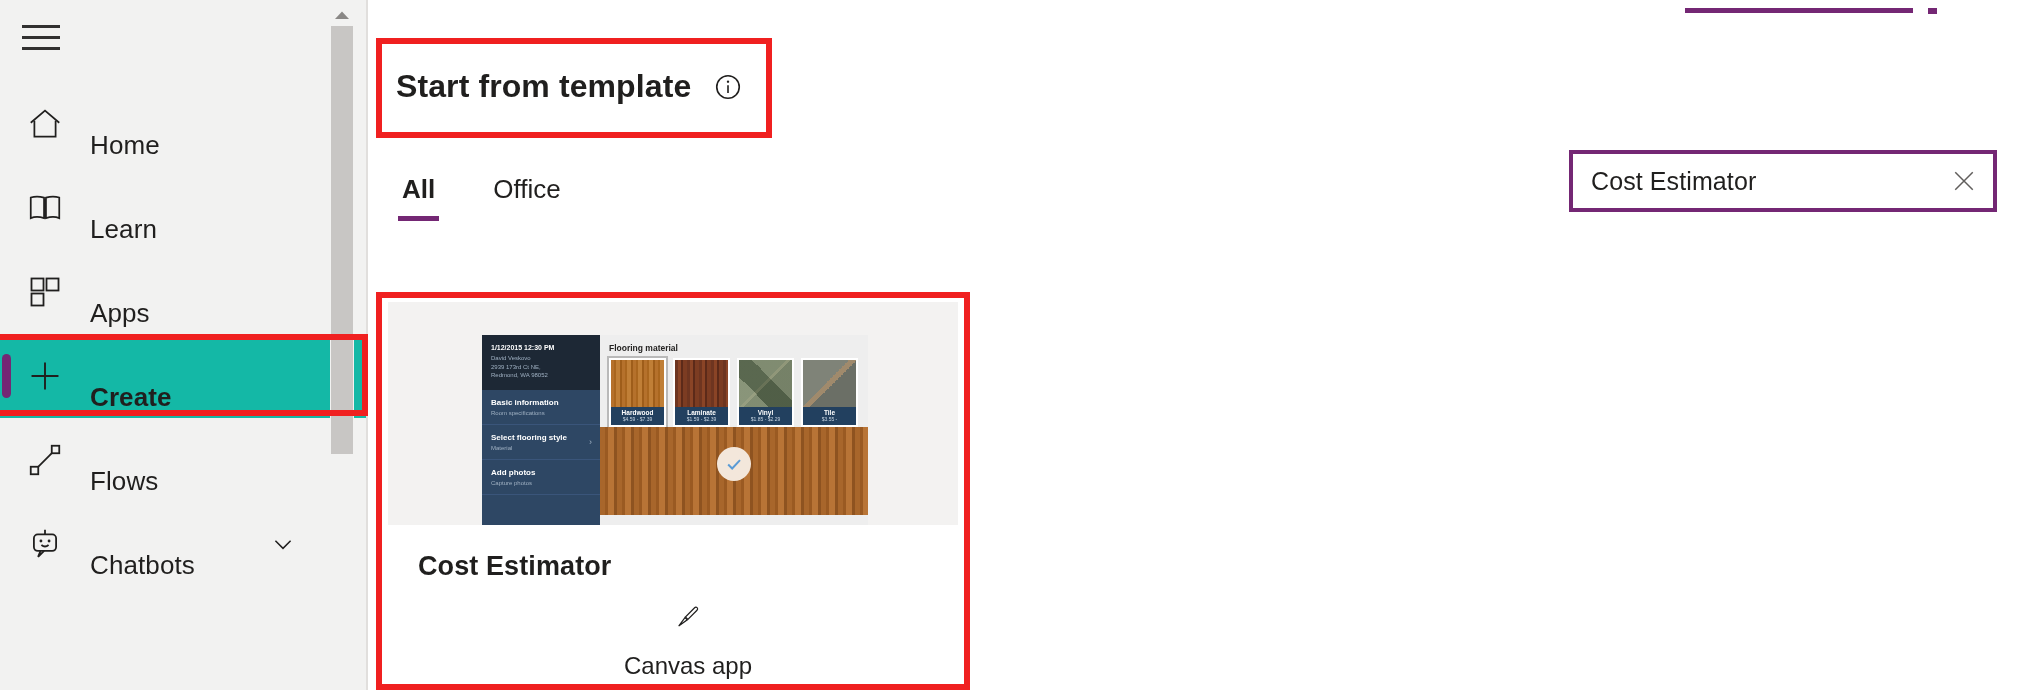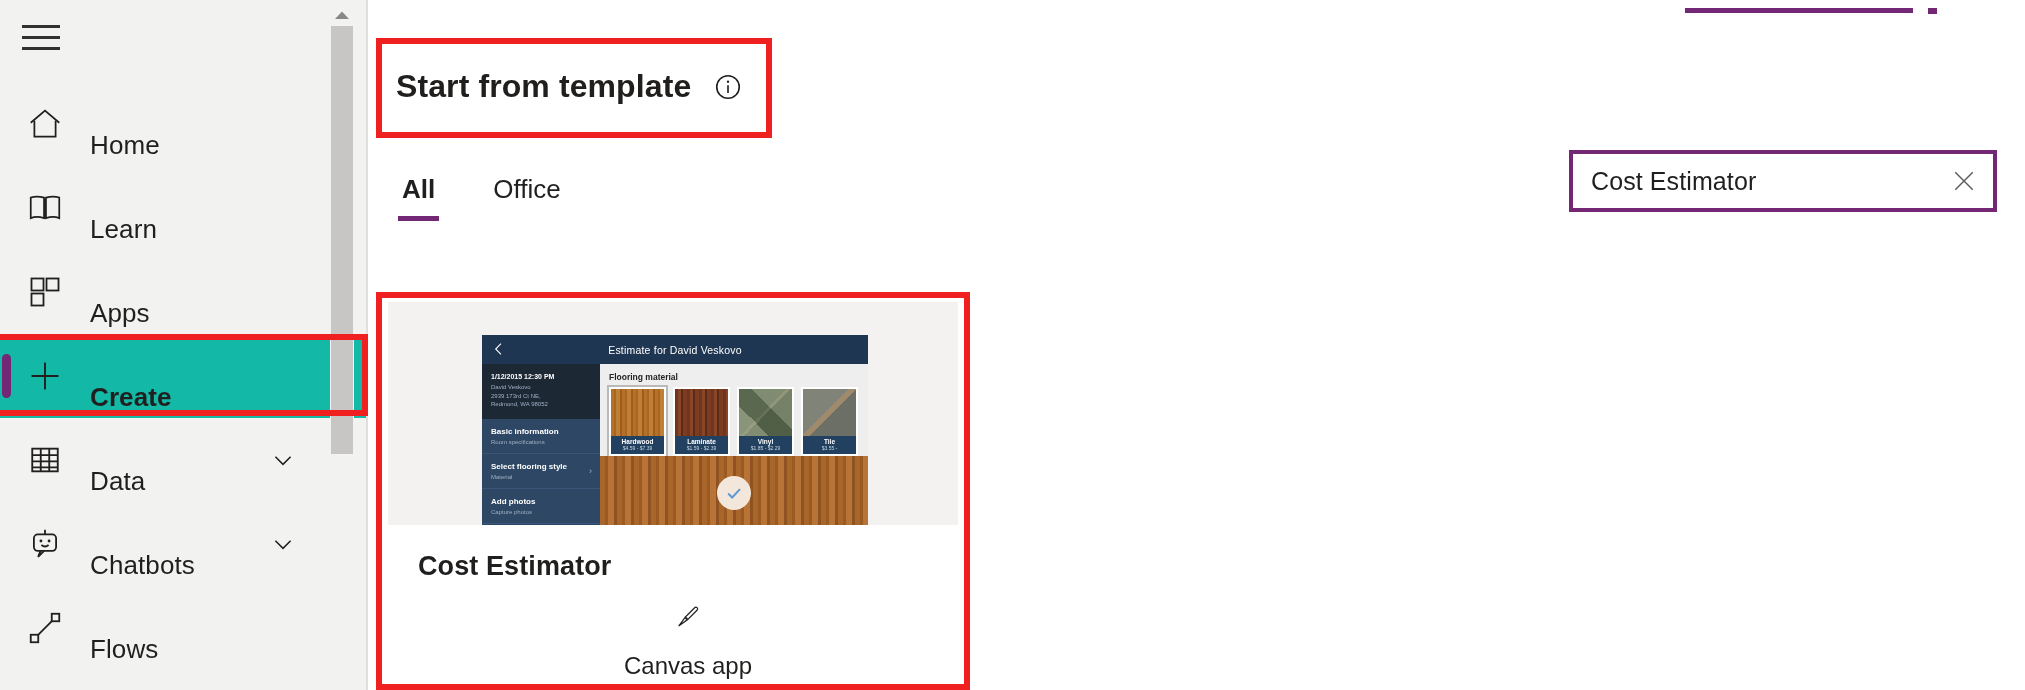--- a/index.html
+++ b/index.html
@@ -473,33 +473,30 @@
       <div class="nav-item selected">
         <span class="sel-bar"></span>
         <span class="nav-icon">
           <svg width="38" height="38" viewBox="0 0 24 24" fill="none" stroke="#201f1e" stroke-width="1.2">
             <path d="M12 3.5v17M3.5 12h17"></path>
           </svg>
         </span>
         <span class="nav-label">Create</span>
       </div>
 
+
       <div class="nav-item">
         <span class="nav-icon">
-          <svg width="34" height="34" viewBox="0 0 24 24" fill="none" stroke="#201f1e" stroke-width="1.3">
-            <rect x="3" y="4" width="18" height="16"></rect>
-            <path d="M3 8.6h18M3 13h18M3 17.2h18M9 4v16M15 4v16"></path>
+          <svg width="36" height="36" viewBox="0 0 24 24" fill="none" stroke="#201f1e" stroke-width="1.2">
+            <rect x="2.5" y="16.5" width="5" height="5"></rect>
+            <rect x="16.5" y="2.5" width="5" height="5"></rect>
+            <path d="M7.6 16.4 16.4 7.6"></path>
           </svg>
         </span>
-        <span class="nav-label">Data</span>
-        <span class="chev">
-          <svg width="28" height="28" viewBox="0 0 24 24" fill="none" stroke="#201f1e" stroke-width="1.4">
-            <path d="M5 9l7 7 7-7"></path>
-          </svg>
-        </span>
+        <span class="nav-label">Flows</span>
       </div>
 
       <div class="nav-item">
         <span class="nav-icon">
           <svg width="36" height="36" viewBox="0 0 24 24" fill="none" stroke="#201f1e" stroke-width="1.2">
             <path d="M12 2.5v3"></path>
             <rect x="4.6" y="5.6" width="14.8" height="11" rx="2.6"></rect>
             <path d="M9 16.6 7.4 20.6l4-4"></path>
             <circle cx="9.3" cy="10" r=".95" fill="#201f1e" stroke="none"></circle>
             <circle cx="14.7" cy="10" r=".95" fill="#201f1e" stroke="none"></circle>
@@ -507,31 +504,20 @@
           </svg>
         </span>
         <span class="nav-label">Chatbots</span>
         <span class="chev">
           <svg width="28" height="28" viewBox="0 0 24 24" fill="none" stroke="#201f1e" stroke-width="1.4">
             <path d="M5 9l7 7 7-7"></path>
           </svg>
         </span>
       </div>
 
-      <div class="nav-item">
-        <span class="nav-icon">
-          <svg width="36" height="36" viewBox="0 0 24 24" fill="none" stroke="#201f1e" stroke-width="1.2">
-            <rect x="2.5" y="16.5" width="5" height="5"></rect>
-            <rect x="16.5" y="2.5" width="5" height="5"></rect>
-            <path d="M7.6 16.4 16.4 7.6"></path>
-          </svg>
-        </span>
-        <span class="nav-label">Flows</span>
-      </div>
-
     </div>
 
     <div id="side-scroll">
       <div class="sb-arrow">
         <svg width="20" height="14" viewBox="0 0 20 14">
           <path d="M10 3.5 17 11H3z" fill="#8a8886"></path>
         </svg>
       </div>
       <div class="sb-thumb"></div>
     </div>
@@ -566,28 +552,20 @@
           <path d="M5 5l14 14M19 5 5 19"></path>
         </svg>
       </span>
     </div>
 
     <div id="card">
 
       <div id="card-thumb">
         <div id="phone">
 
-          <div id="phone-topbar">
-            <span class="back">
-              <svg width="16" height="16" viewBox="0 0 24 24" fill="none" stroke="#ffffff" stroke-width="1.6">
-                <path d="M15 4 7 12l8 8"></path>
-              </svg>
-            </span>
-            <span id="phone-title">Estimate for David Veskovo</span>
-          </div>
 
           <div id="phone-body">
 
             <div id="phone-left">
               <div class="ph-meta">
                 <div class="m-strong">1/12/2015 12:30 PM</div>
                 <div class="m-line">David Veskovo</div>
                 <div class="m-line">2939 173rd Ct NE,</div>
                 <div class="m-line">Redmond, WA 98052</div>
               </div>

